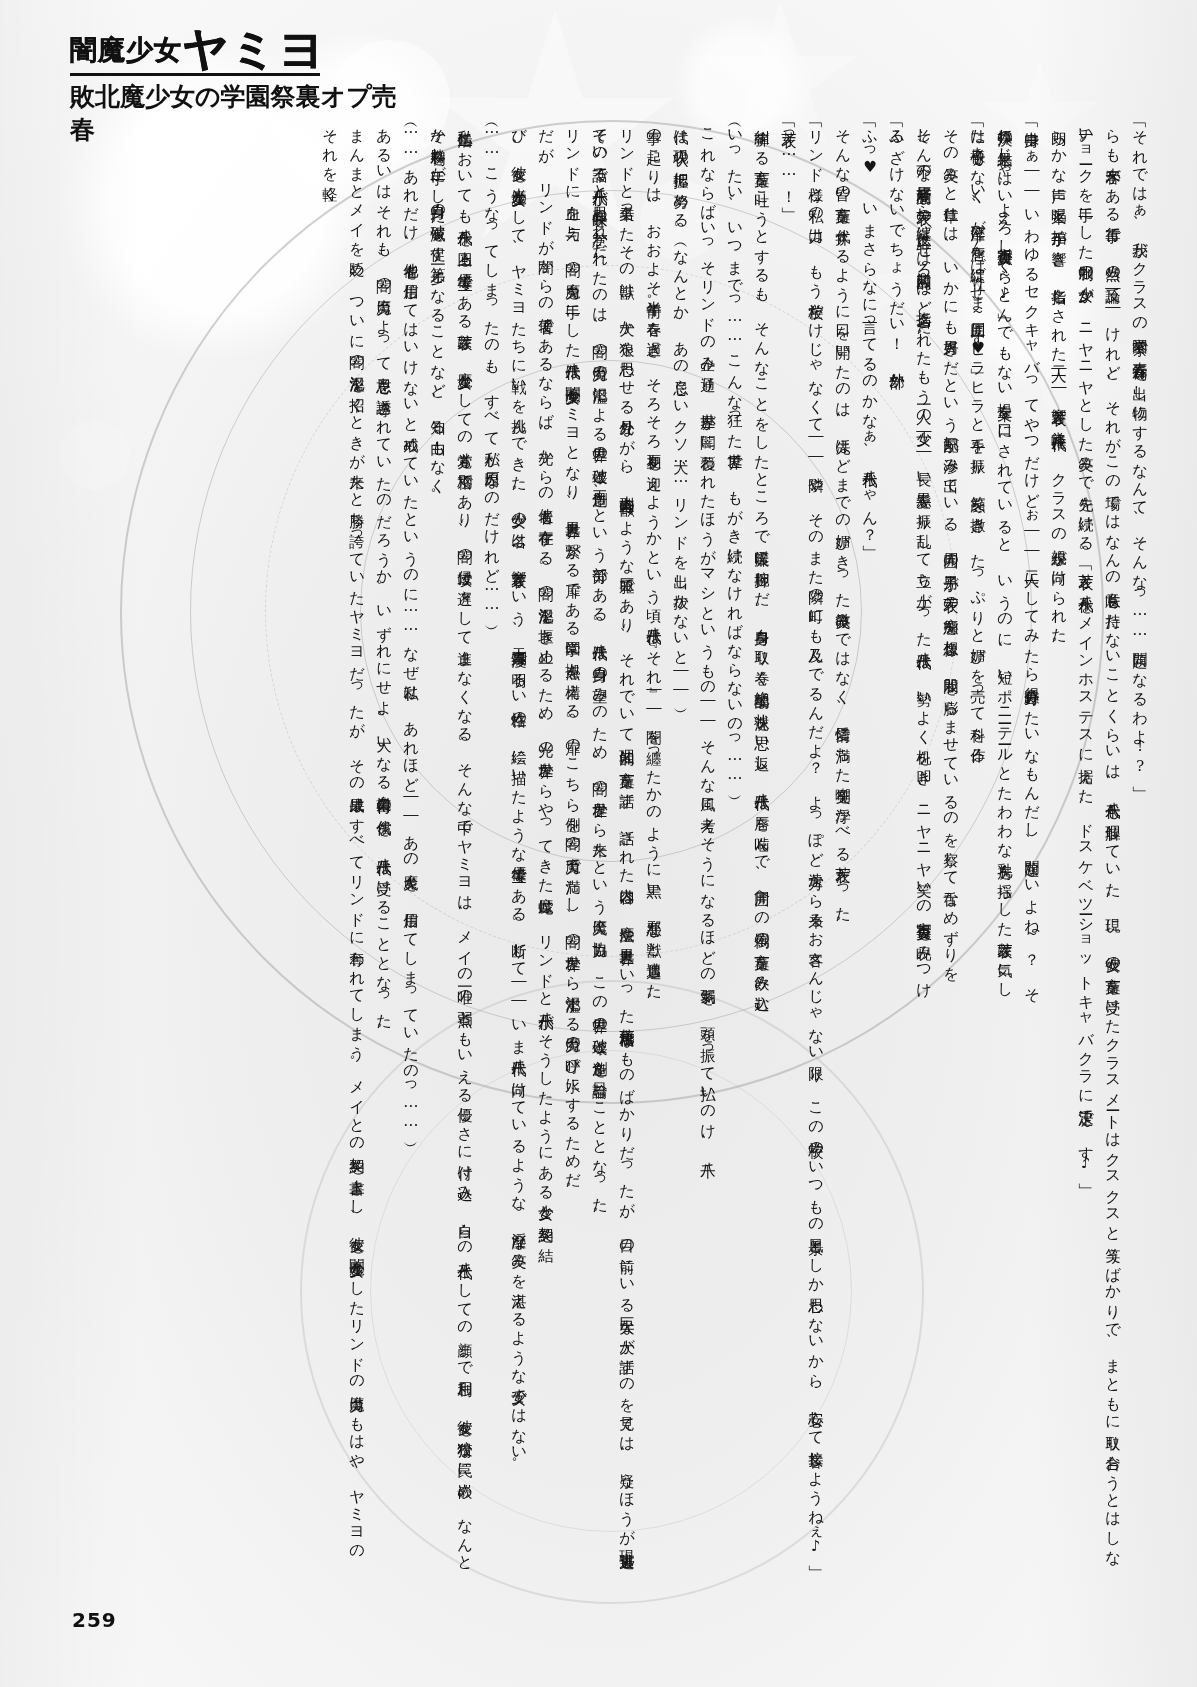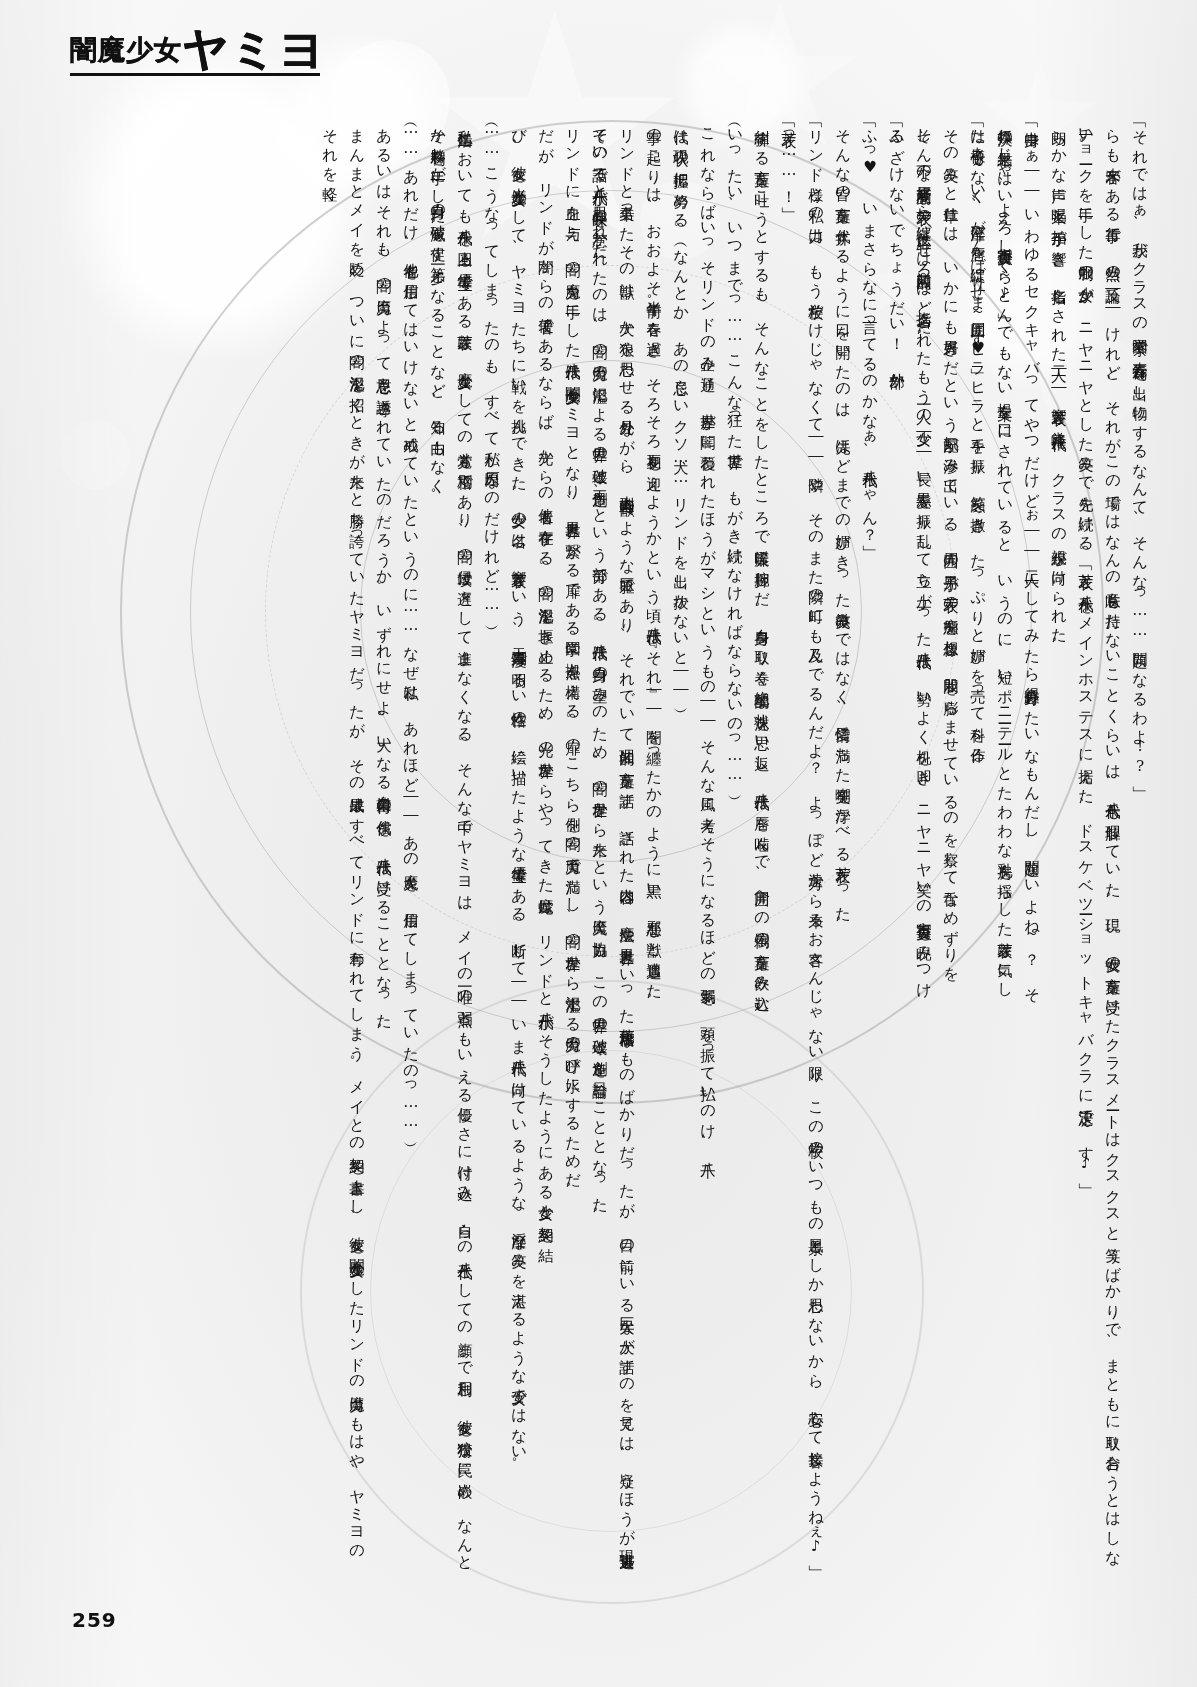--- a/index.html
+++ b/index.html
@@ -92,20 +92,21 @@
     <div class="circle c5"></div>
     <div class="circle c6"></div>
   </div>
   <div id="edgeshade"></div>
 
   <div id="logo">
     <div class="l1">
       <span>闇魔少女</span><span class="big">ヤミヨ</span>
     </div>
     <div class="rule"></div>
+    <div class="l2">敗北魔少女の学園祭裏オプ売春</div>
   </div>
 
   <div id="body-text">
     <div class="col">「それではぁ、我がクラスの学園祭で売春行為を出し物にするなんて、そんなっ……問題になるわよ!?」</div>
     <div class="col">らも来客がある行事で、当然の反論――けれど、それがこの場ではなんの意味も持たないことくらいは、八千代も理解していた。現に、彼女の言葉を受けたクラスメートはクスクスと笑うばかりで、まともに取り合おうとはしない。</div>
     <div class="col">チョークを手にした制服の少女が、ニヤニヤとした笑みで先を続ける。「芽衣と八千代をメインホステスに据えた、ドスケベツーショットキャバクラに決定で～す♪」</div>
     <div class="col mid">朗らかな声に喝采と拍手が響き、名指しされた二人――響芽衣と常峰八千代に、クラスの視線が向けられた。</div>
     <div class="col mid">「中身はぁ――いわゆるセクキャバってやつだけどぉ――二人にしてみたら得意分野みたいなもんだし、問題ないよね～？　それじゃ、よろしく～♪」</div>
     <div class="col mid">採決の結果とはいえ、実行委員からとんでもない提案を口にされていると いうのに、短いポニーテールとたわわな乳房を揺らした芽衣は気にした様子もなく、淫靡に唇を綻ばせ、周囲にヒラヒラと手を振り、笑顔を撒き、たっぷりと媚びを売って科を作る。</div>
     <div class="col short">「はぁ～い、がんばりま～す♥」</div>

